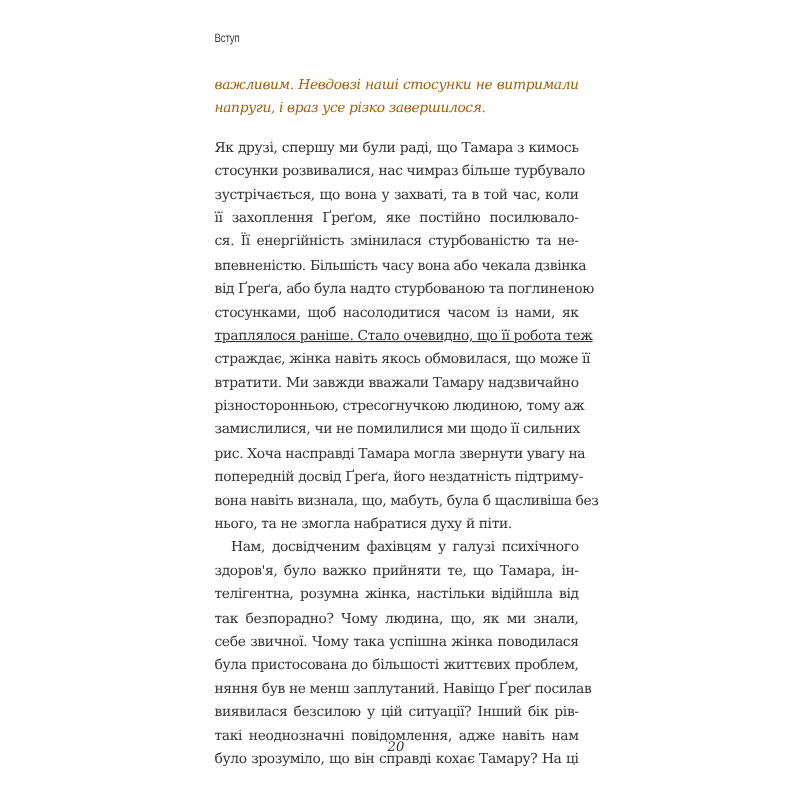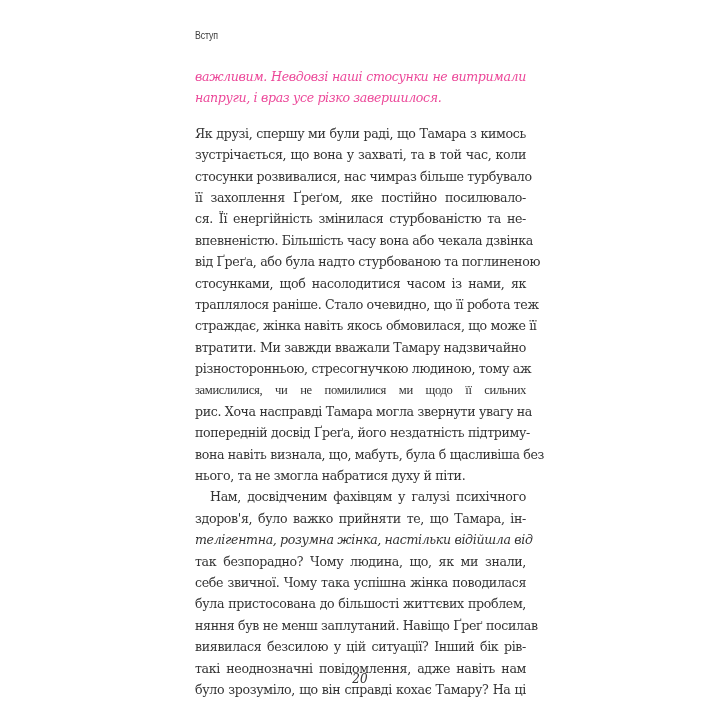--- a/index.html
+++ b/index.html
@@ -14,21 +14,21 @@
   }
   .text-block {
     position: absolute; left: 195px; top: 66px; width: 331px;
     font-size: 12.6px; line-height: 21.4px; text-align: justify;
   }
   .line {
     display: block; white-space: nowrap; text-align: justify; text-align-last: justify;
     height: 21.4px; overflow: visible;
   }
   .line.last { text-align-last: left; }
-  .italic { font-style: italic; color: #ec4899; }
+  .italic { font-style: italic; color: #a16207; }
   .gap { height: 14px; }
   .indent { padding-left: 15px; }
   .folio {
     position: absolute; left: 0; width: 720px; top: 672px; text-align: center;
     font-style: italic; font-size: 12px; color: #333;
   }
   .line span.t { letter-spacing: -0.35px; }
 </style>
 </head>
 <body>
@@ -36,41 +36,41 @@
 <div class="running-head">Вступ</div>
 
 <div class="text-block">
   <div class="italic">
     <span class="line"><span class="t" style="letter-spacing: -0.35px;">важливим. Невдовзі наші стосунки не витримали</span></span>
     <span class="line last"><span class="t" style="letter-spacing: -0.35px;">напруги, і враз усе різко завершилося.</span></span>
   </div>
   <div class="gap"></div>
   <div>
     <span class="line"><span class="t" style="letter-spacing: -0.35px;">Як друзі, спершу ми були раді, що Тамара з кимось</span></span>
+    <span class="line"><span class="t" style="letter-spacing: -0.35px;">стосунки розвивалися, нас чимраз більше турбувало</span></span>
     <span class="line"><span class="t" style="letter-spacing: -0.35px;">зустрічається, що вона у захваті, та в той час, коли</span></span>
-    <span class="line"><span class="t" style="letter-spacing: -0.35px;">стосунки розвивалися, нас чимраз більше турбувало</span></span>
     <span class="line"><span class="t" style="letter-spacing: -0.35px;">її захоплення Ґреґом, яке постійно посилювало-</span></span>
     <span class="line"><span class="t" style="letter-spacing: -0.35px;">ся. Її енергійність змінилася стурбованістю та не-</span></span>
     <span class="line"><span class="t" style="letter-spacing: -0.35px;">впевненістю. Більшість часу вона або чекала дзвінка</span></span>
     <span class="line"><span class="t" style="letter-spacing: -0.35px;">від Ґреґа, або була надто стурбованою та поглиненою</span></span>
     <span class="line"><span class="t" style="letter-spacing: -0.35px;">стосунками, щоб насолодитися часом із нами, як</span></span>
-    <span class="line"><span class="t" style="letter-spacing: -0.35px;">траплялося раніше. Стало очевидно, що її робота теж</span></span>
+    <span class="line"><span class="t" style="letter-spacing: -0.35px; text-decoration: underline;">траплялося раніше. Стало очевидно, що її робота теж</span></span>
     <span class="line"><span class="t" style="letter-spacing: -0.35px;">страждає, жінка навіть якось обмовилася, що може її</span></span>
     <span class="line"><span class="t" style="letter-spacing: -0.35px;">втратити. Ми завжди вважали Тамару надзвичайно</span></span>
     <span class="line"><span class="t" style="letter-spacing: -0.35px;">різносторонньою, стресогнучкою людиною, тому аж</span></span>
-    <span class="line"><span class="t" style="letter-spacing: -0.35px; font-family: Liberation Serif, serif;">замислилися, чи не помилилися ми щодо її сильних</span></span>
+    <span class="line"><span class="t" style="letter-spacing: -0.35px;">замислилися, чи не помилилися ми щодо її сильних</span></span>
     <span class="line"><span class="t" style="letter-spacing: -0.35px;">рис. Хоча насправді Тамара могла звернути увагу на</span></span>
     <span class="line"><span class="t" style="letter-spacing: -0.35px;">попередній досвід Ґреґа, його нездатність підтриму-</span></span>
     <span class="line"><span class="t" style="letter-spacing: -0.35px; margin-top: 32px;">вона навіть визнала, що, мабуть, була б щасливіша без</span></span>
     <span class="line last"><span class="t" style="letter-spacing: -0.35px;">нього, та не змогла набратися духу й піти.</span></span>
   </div>
   <div>
     <span class="line indent"><span class="t" style="letter-spacing: -0.35px;">Нам, досвідченим фахівцям у галузі психічного</span></span>
     <span class="line"><span class="t" style="letter-spacing: -0.35px;">здоров'я, було важко прийняти те, що Тамара, ін-</span></span>
-    <span class="line"><span class="t" style="letter-spacing: -0.35px; font-style: italic;">телігентна, розумна жінка, настільки відійшла від</span></span>
+    <span class="line"><span class="t" style="letter-spacing: -0.35px;">телігентна, розумна жінка, настільки відійшла від</span></span>
     <span class="line"><span class="t" style="letter-spacing: -0.35px;">так безпорадно? Чому людина, що, як ми знали,</span></span>
     <span class="line"><span class="t" style="letter-spacing: -0.35px;">себе звичної. Чому така успішна жінка поводилася</span></span>
     <span class="line"><span class="t" style="letter-spacing: -0.35px;">була пристосована до більшості життєвих проблем,</span></span>
     <span class="line"><span class="t" style="letter-spacing: -0.35px;">няння був не менш заплутаний. Навіщо Ґреґ посилав</span></span>
     <span class="line"><span class="t" style="letter-spacing: -0.35px;">виявилася безсилою у цій ситуації? Інший бік рів-</span></span>
     <span class="line"><span class="t" style="letter-spacing: -0.35px;">такі неоднозначні повідомлення, адже навіть нам</span></span>
     <span class="line"><span class="t" style="letter-spacing: -0.35px; margin-top: 46px;">було зрозуміло, що він справді кохає Тамару? На ці</span></span>
 
   </div>
 </div>

